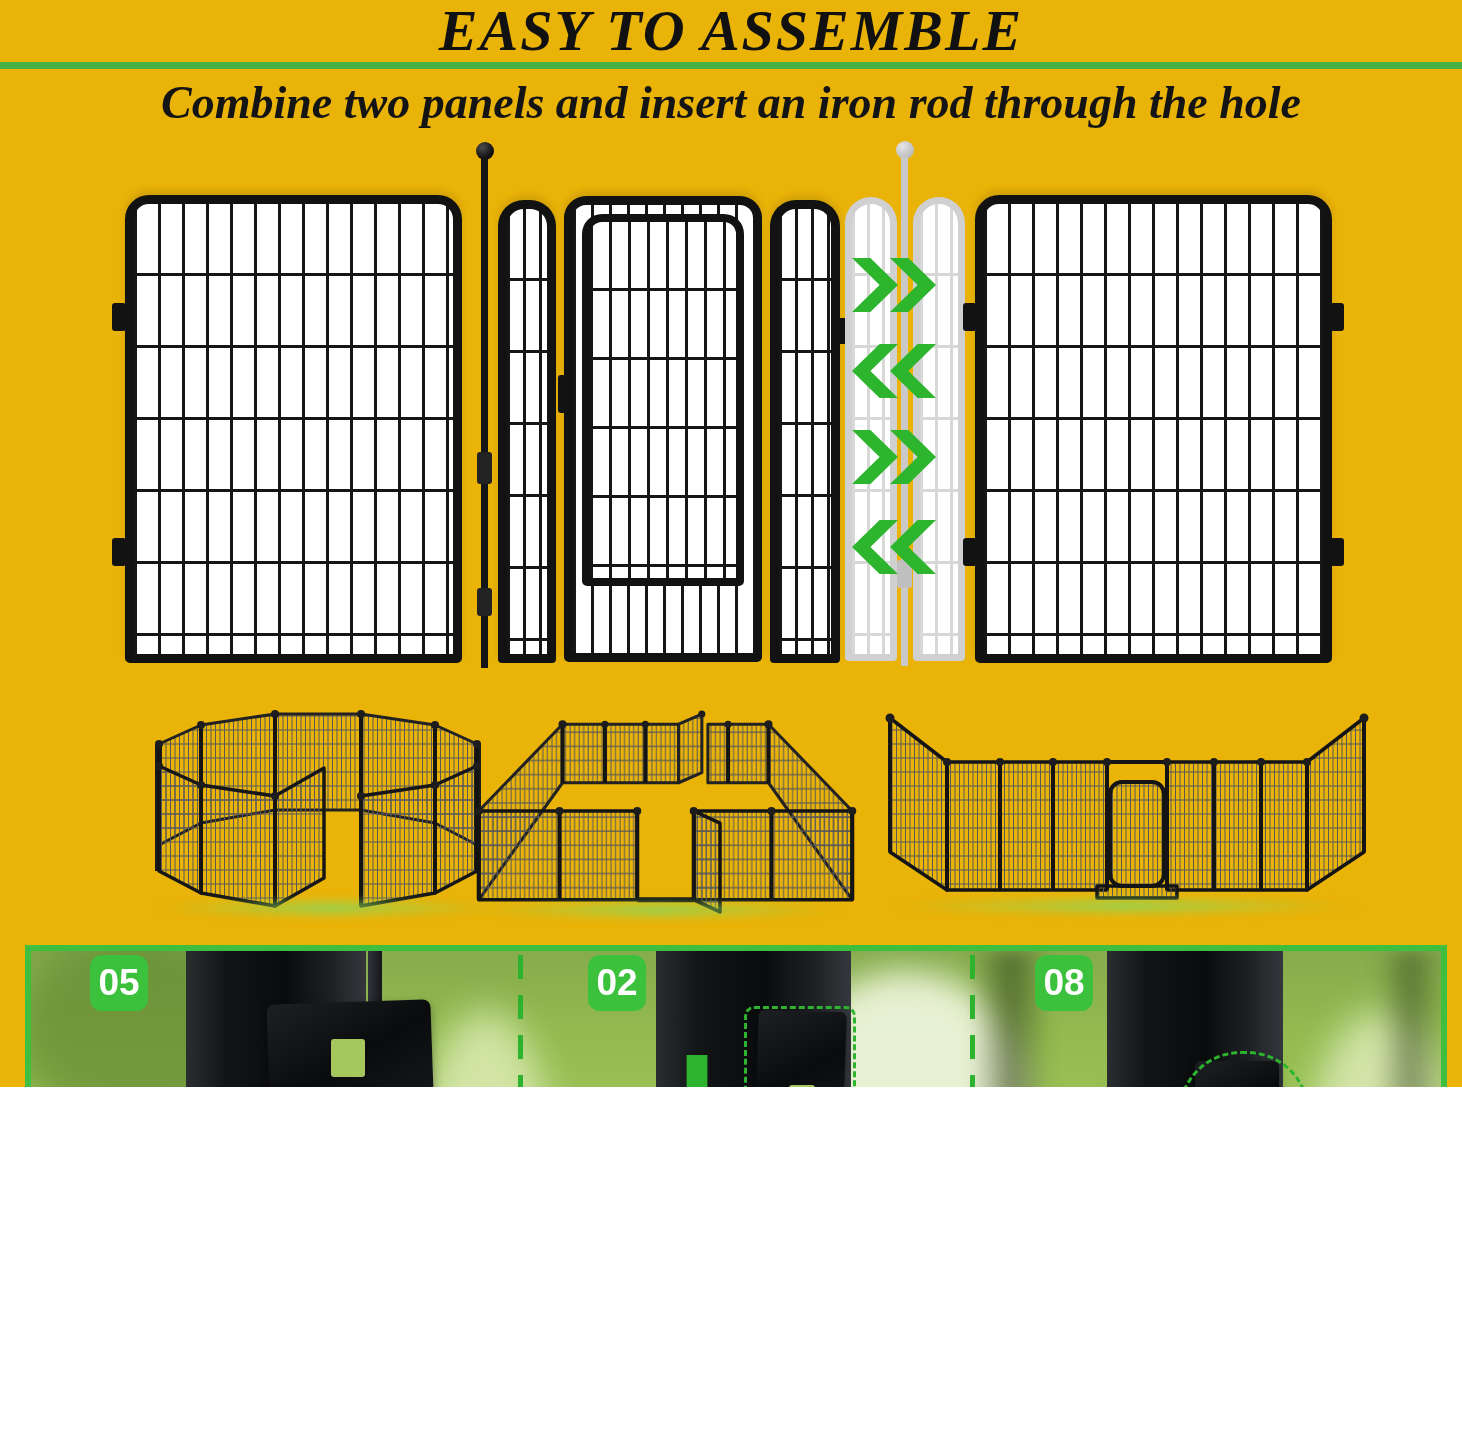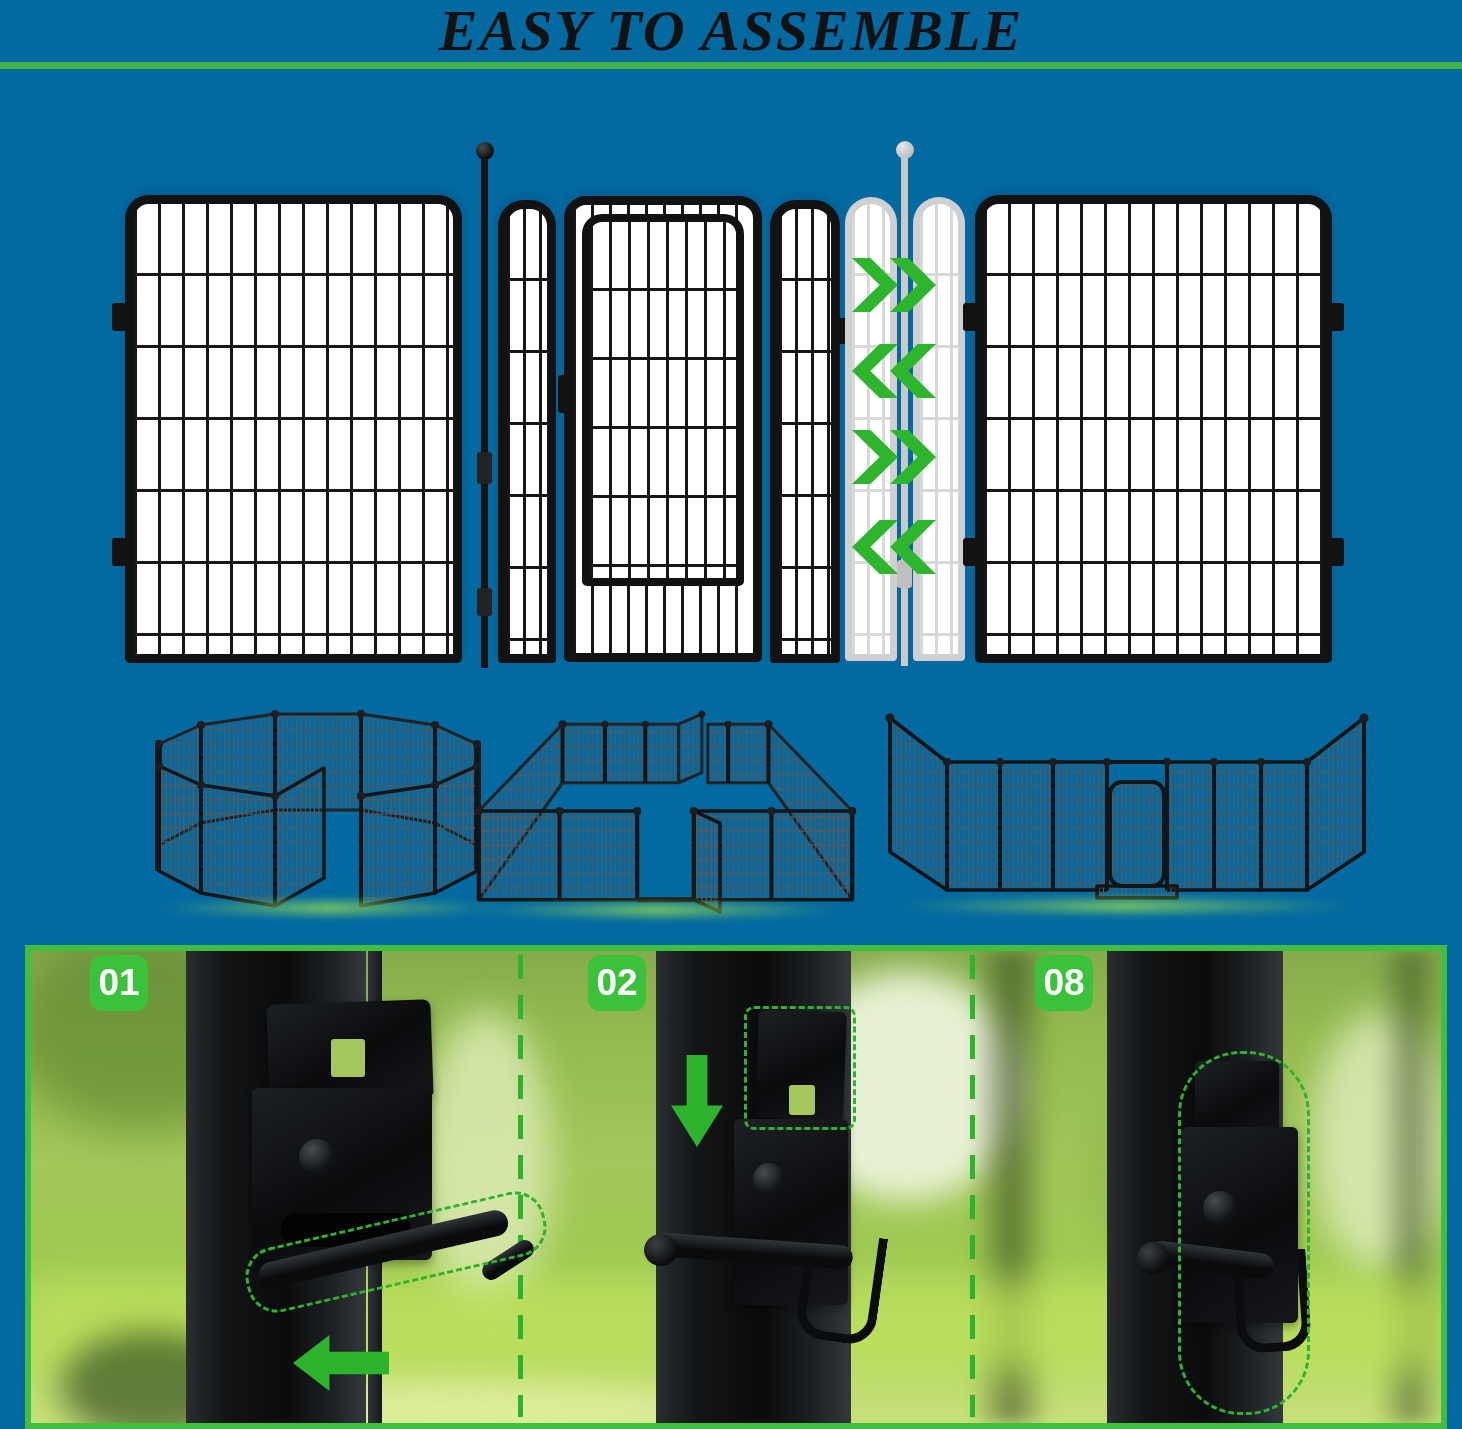--- a/index.html
+++ b/index.html
@@ -1,16 +1,16 @@
 <!DOCTYPE html>
 <html><head>
 <meta charset="utf-8">
 <style>
   html,body{margin:0;padding:0;background:#fff;}
-  #page{position:relative;width:1462px;height:1429px;background:#0369a1;overflow:hidden;
+  #page{position:relative;width:1462px;height:1087px;background:#eab308;overflow:hidden;
         font-family:"Liberation Sans",sans-serif;}
   
   .title{position:absolute;left:0;top:0;width:100%;text-align:center;
          font-family:"Liberation Serif",serif;font-style:italic;font-weight:700;
          font-size:58px;letter-spacing:2px;color:#111;line-height:62px;}
   .rule{position:absolute;left:0;top:62px;width:100%;height:7px;background:#45b045;}
   .subtitle{position:absolute;left:0;top:76px;width:100%;text-align:center;
             font-family:"Liberation Serif",serif;font-style:italic;font-weight:700;
             font-size:46px;color:#141414;line-height:54px;}
   
@@ -78,20 +78,21 @@
   .garrow.down{width:52px;height:92px;
      clip-path:polygon(30% 0,70% 0,70% 55%,100% 55%,50% 100%,0 55%,30% 55%);}
 </style>
 </head>
 <body>
 
 <div id="page">
 
   <div class="title">EASY TO ASSEMBLE</div>
   <div class="rule"></div>
+  <div class="subtitle">Combine two panels and insert an iron rod through the hole</div>
 
   <div>
 
     <div class="panel" style="left:125px;top:195px;width:337px;height:468px;"></div>
     <div class="tab" style="left:112px;top:303px;"></div>
     <div class="tab" style="left:112px;top:538px;"></div>
 
     <div class="rodball" style="left:476px;top:142px;"></div>
     <div class="rod" style="left:481px;top:158px;height:510px;"></div>
     <div class="sleeve" style="left:477px;top:452px;"></div>
@@ -268,21 +269,21 @@
       <div class="blob" style="left:940px;top:0;width:80px;height:472px;border-radius:0;background:linear-gradient(90deg,rgba(45,60,25,0),rgba(45,60,25,.55),rgba(45,60,25,0));filter:blur(8px);"></div>
       <div class="blob" style="left:1345px;top:0;width:70px;height:472px;border-radius:0;background:linear-gradient(90deg,rgba(50,68,30,0),rgba(50,68,30,.5),rgba(50,68,30,0));filter:blur(8px);"></div>
       <div class="blob" style="left:0;top:330px;width:1410px;height:90px;border-radius:0;background:rgba(190,224,90,.75);filter:blur(18px);"></div>
       <div class="blob" style="left:30px;top:380px;width:180px;height:110px;background:rgba(35,60,22,.6);filter:blur(16px);"></div>
       <div class="blob" style="left:180px;top:430px;width:500px;height:60px;background:rgba(225,240,160,.8);filter:blur(14px);"></div>
 
       <div class="divider" style="left:487px;"></div>
       <div class="divider" style="left:939px;"></div>
 
       <div class="step-badge" style="left:59px;top:4px;">
-          <span>01</span>
+          <span>05</span>
         </div>
       <div class="post" style="left:155px;width:180px;"></div>
       <div class="post" style="left:337px;width:14px;background:linear-gradient(90deg,#303439,#15171a);"></div>
       <div class="plate" style="left:237px;top:51px;width:164px;height:96px;border-radius:8px 8px 4px 4px;transform:rotate(-2deg);"></div>
       <div class="notch" style="left:300px;top:88px;width:34px;height:38px;"></div>
       <div class="plate" style="left:221px;top:137px;width:180px;height:172px;"></div>
       <div class="bolt" style="left:268px;top:188px;width:36px;height:36px;"></div>
       <div style="position:absolute;z-index:3;left:250px;top:262px;width:130px;height:34px;background:#030303;border-radius:17px;"></div>
       <div class="handle" style="left:225px;top:285px;width:255px;height:26px;transform:rotate(-13deg);"></div>
       <div class="dash" style="left:212px;top:268px;width:300px;height:60px;border-radius:30px;transform:rotate(-13deg);"></div>

